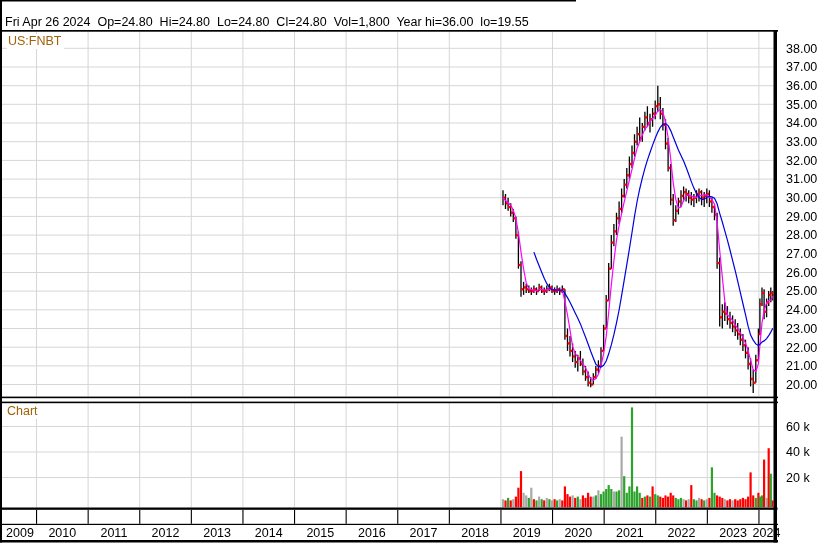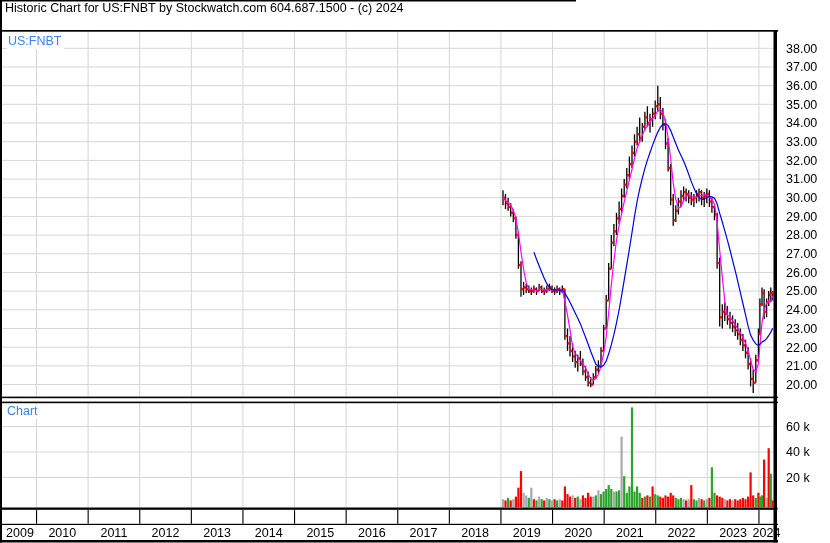--- a/index.html
+++ b/index.html
@@ -8,21 +8,21 @@
     font-family:"Liberation Sans","DejaVu Sans",sans-serif;color:#000;
   }
   .stage svg{position:absolute;left:0;top:0;z-index:1;}
   .hline{
     position:absolute;left:5px;z-index:3;font-size:12.5px;line-height:14px;
     white-space:pre;color:#000;
   }
   .l1{top:1px;}
   .l2{top:15px;}
   .overlay{
-    position:absolute;z-index:3;font-size:12.5px;line-height:15px;color:#3b82f6;
+    position:absolute;z-index:3;font-size:12.5px;line-height:15px;color:#a16207;
     background:#ffffff;padding:0 3px 0 1px;white-space:pre;
   }
   .symbol{left:7px;top:34px;}
   .volpane{left:6px;top:404px;}
 </style>
 </head>
 <body>
 
 <div class="stage">
   <svg id="chart-svg" width="830" height="543" viewBox="0 0 830 543">
@@ -481,16 +481,16 @@
         <rect x="397.2" y="509.8" width="1.1" height="14"></rect>
         <rect x="448.8" y="509.8" width="1.1" height="14"></rect>
         <rect x="500.4" y="509.8" width="1.1" height="14"></rect>
         <rect x="552.0" y="509.8" width="1.1" height="14"></rect>
         <rect x="603.6" y="509.8" width="1.1" height="14"></rect>
         <rect x="655.2" y="509.8" width="1.1" height="14"></rect>
         <rect x="706.8" y="509.8" width="1.1" height="14"></rect>
         <rect x="758.4" y="509.8" width="1.1" height="14"></rect>
       </g>
     </svg>
-  <div class="hline l1">Historic Chart for US:FNBT by Stockwatch.com 604.687.1500 - (c) 2024</div>
+  <div class="hline l2">Fri Apr 26 2024  Op=24.80  Hi=24.80  Lo=24.80  Cl=24.80  Vol=1,800  Year hi=36.00  lo=19.55</div>
   <div class="overlay symbol">US:FNBT</div>
   <div class="overlay volpane">Chart</div>
 </div>
 
 </body></html>

